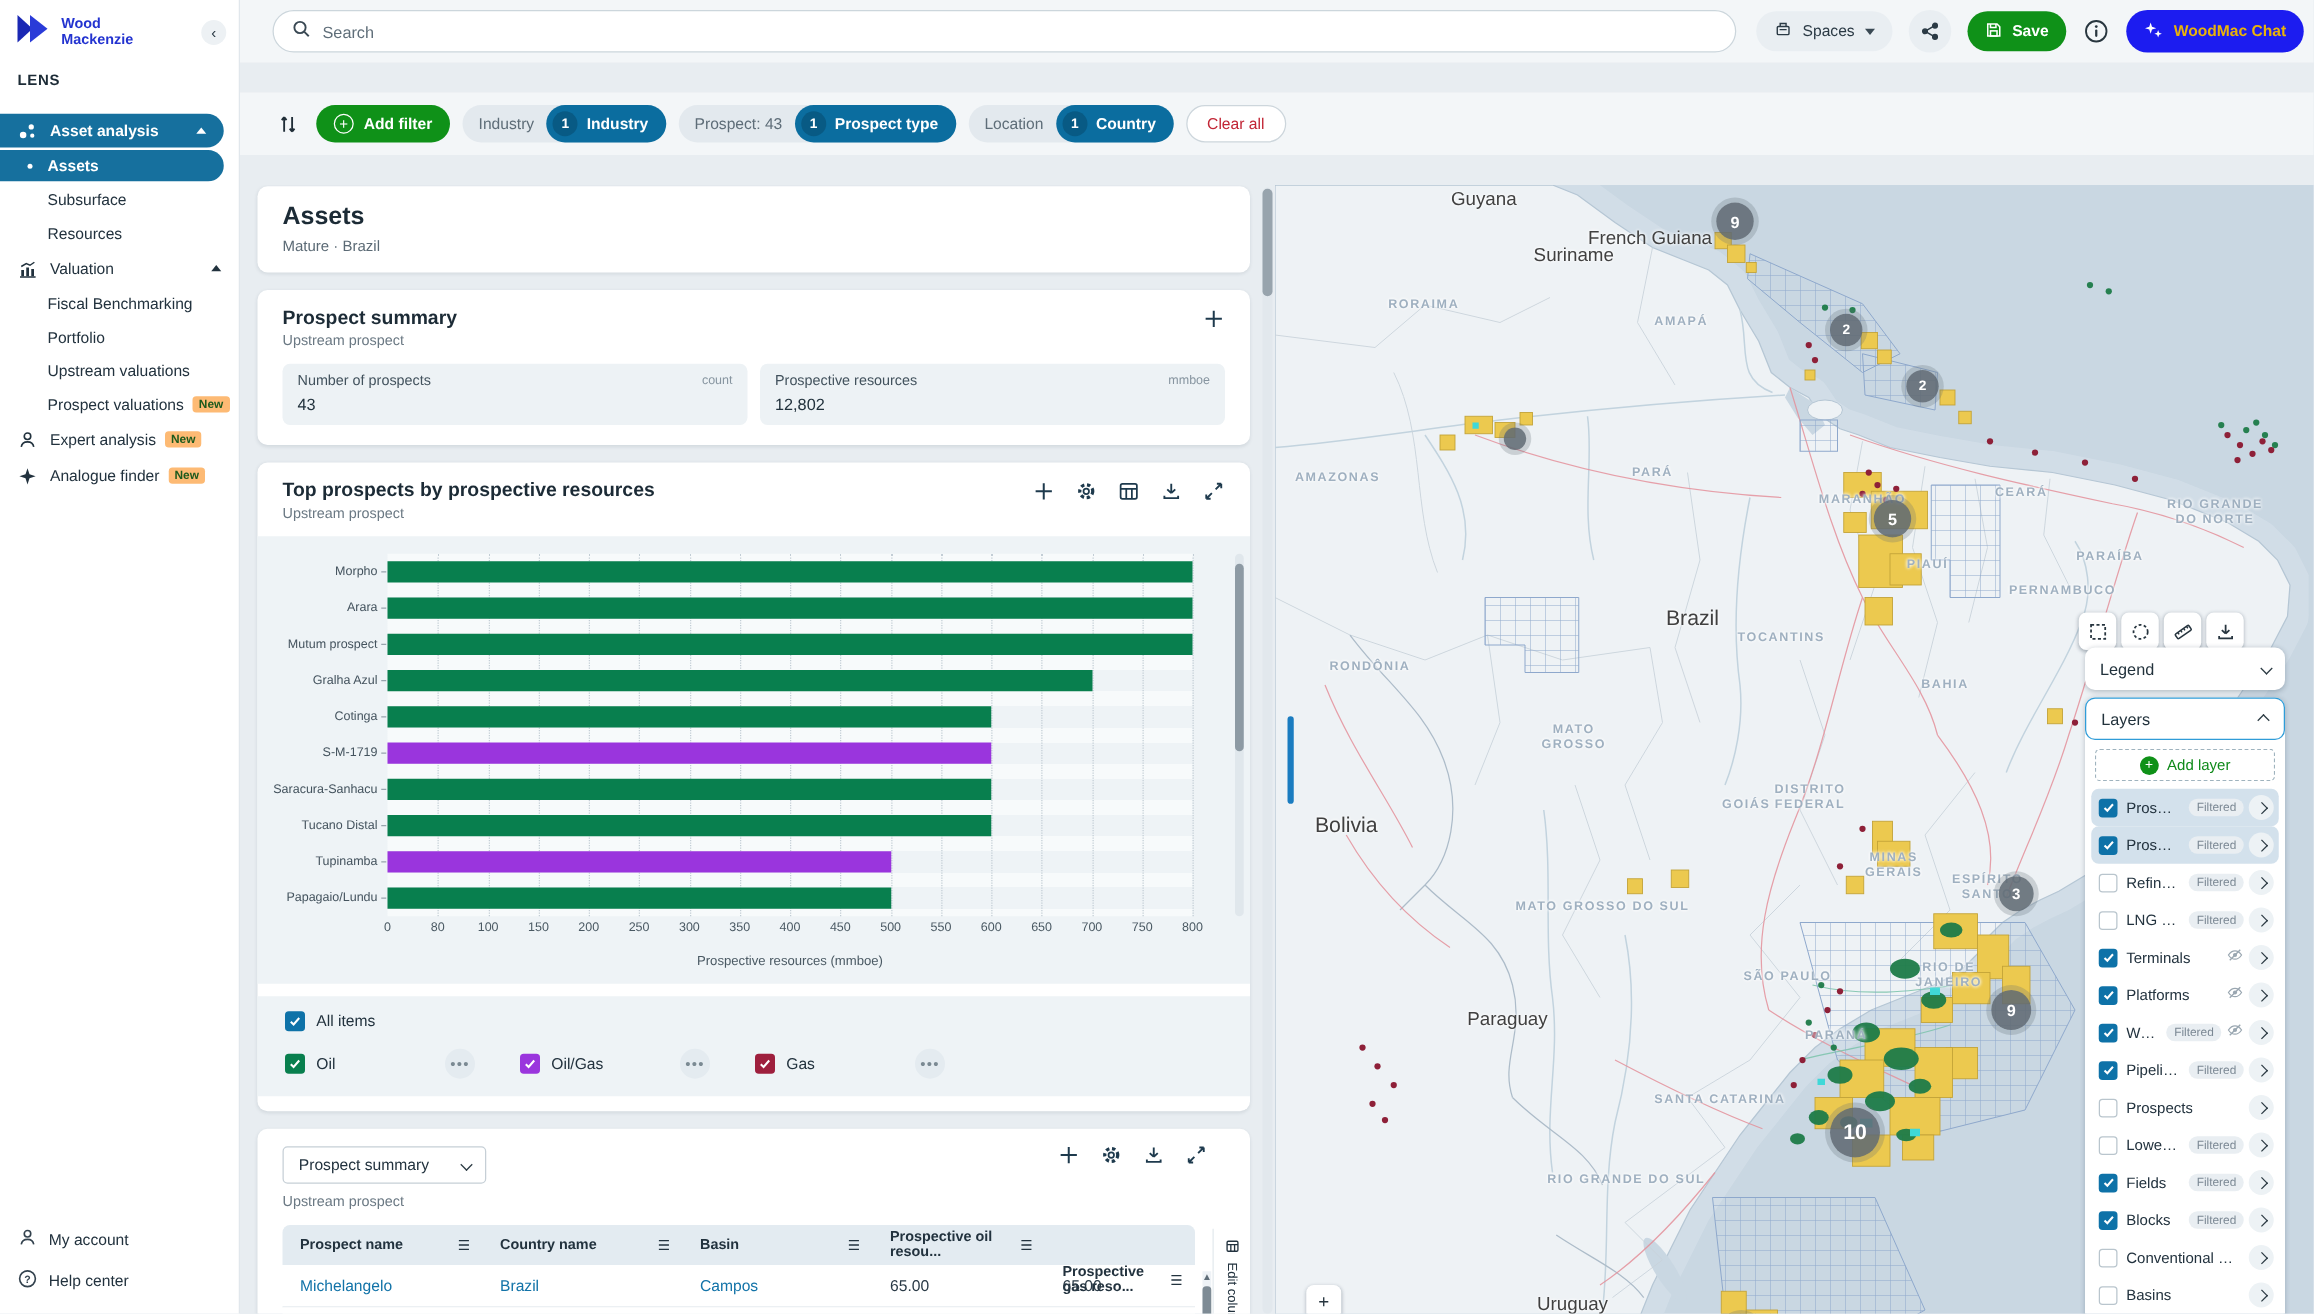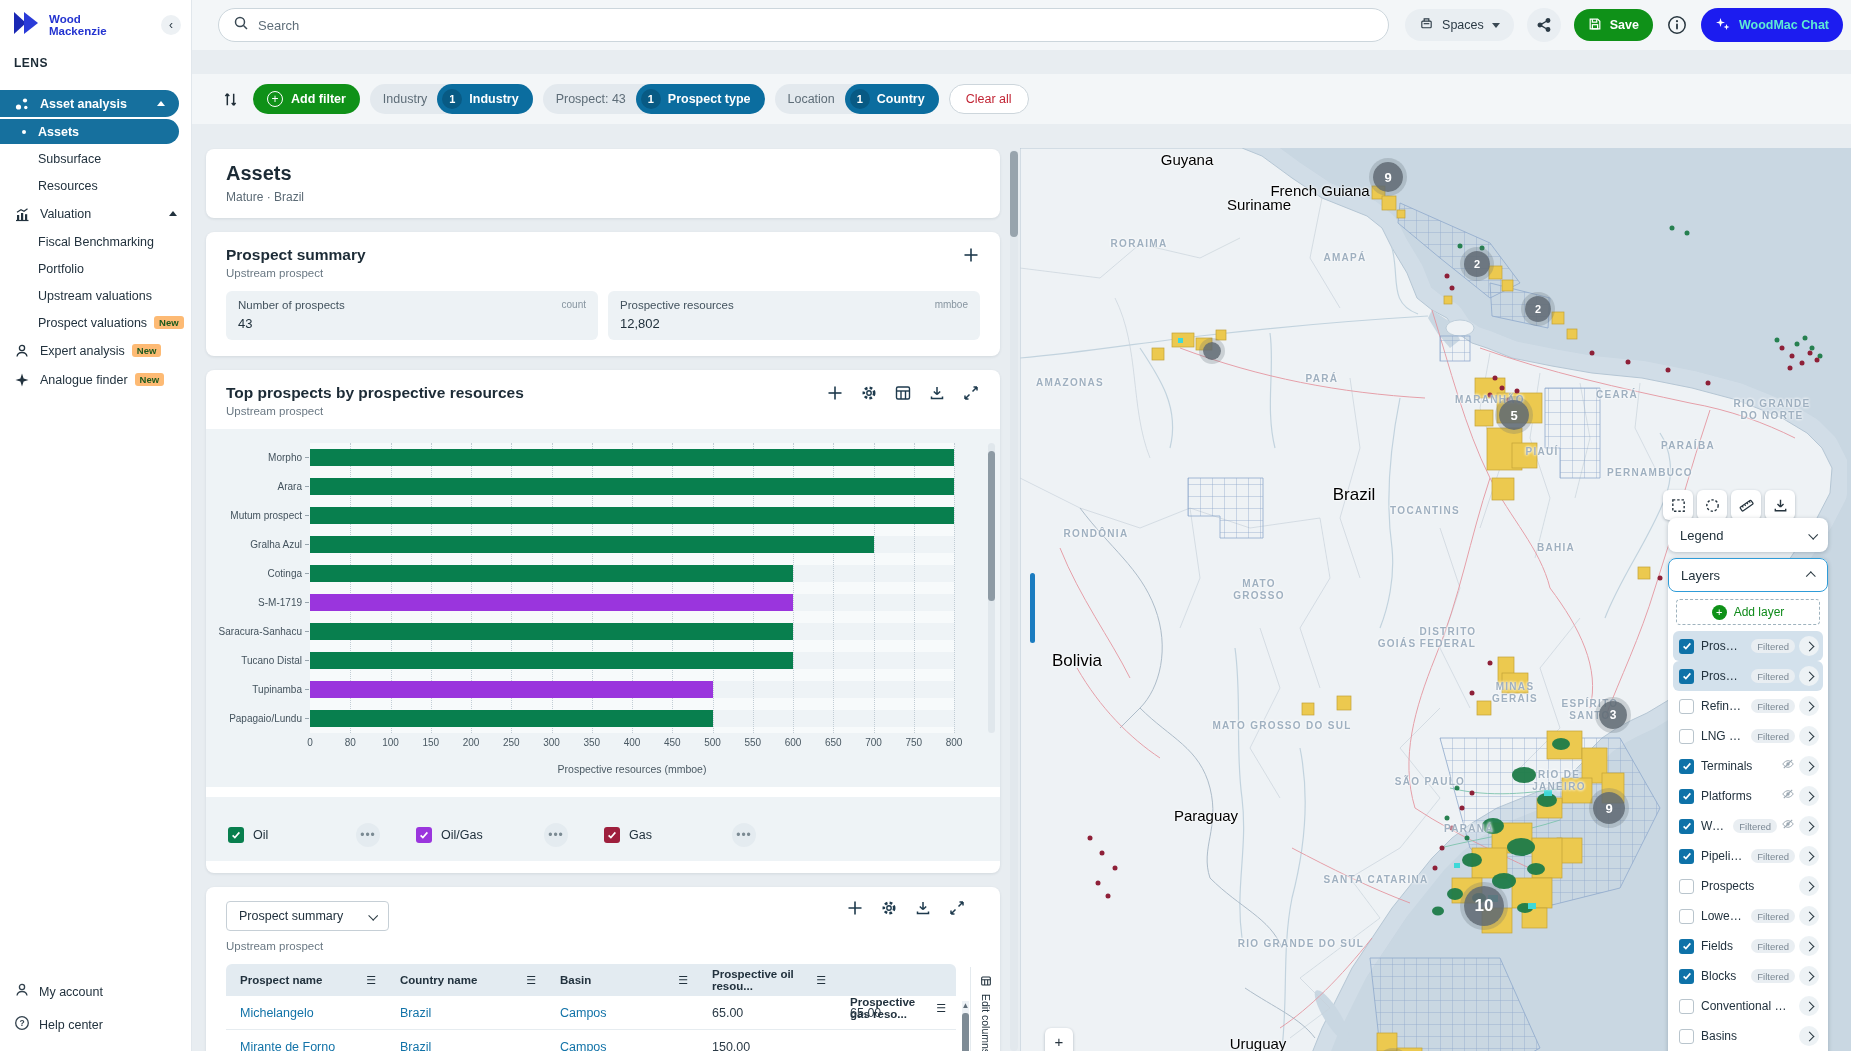--- a/index.html
+++ b/index.html
@@ -26,21 +26,21 @@
 
   
   .main { flex:1; display:flex; flex-direction:column; min-width:0;gap:24px; }
   .topbar { height:50px; background:#f3f6f8; display:flex; align-items:center; padding:0 8px 0 26px; flex-shrink:0; }
   .search { flex:1; height:34px; background:#fff; border:1px solid #ccd6dc; border-radius:17px; display:flex; align-items:center; padding:0 14px; gap:9px; margin-right:16px; }
   .search .ph { font-size:13px; color:#5f6e79; }
   .top-actions { display:flex; align-items:center; gap:13px; }
   .pill-btn { height:32px; border-radius:16px; border:none; display:flex; align-items:center; gap:8px; padding:0 14px; font-size:12.5px; cursor:pointer; font-family:inherit; }
   .btn-spaces { background:#e9eef2; color:#2b3a45; }
   .btn-save { background:#0f9118; color:#fff; font-weight:bold; }
-  .btn-chat { background:#1c1cf0; color:#5eead4; font-weight:bold; height:34px; border-radius:17px; }
+  .btn-chat { background:#1c1cf0; color:#eab308; font-weight:bold; height:34px; border-radius:17px; }
   .icon-circle { width:34px; height:34px; border-radius:50%; background:#e9eef2; border:none; display:flex; align-items:center; justify-content:center; cursor:pointer; }
   .caret-down { width:0; height:0; border-left:4px solid transparent; border-right:4px solid transparent; border-top:5px solid #3a4954; }
 
   
   .filterbar { height:50px; background:#f3f6f8; display:flex; align-items:center; gap:10px; padding-left:26px; flex-shrink:0; }
   .btn-addfilter { background:#0f9118; color:#fff; height:30px; border-radius:16px; border:none; display:flex; align-items:center; gap:8px; padding:0 14px; font-size:12.5px; font-weight:bold; cursor:pointer; font-family:inherit; }
   .plus-ring { width:16px; height:16px; border:1.4px solid #fff; border-radius:50%; display:flex; align-items:center; justify-content:center; font-size:12px; font-weight:normal; line-height:1; }
   .fgroup { display:flex; align-items:center; background:#e3e9ee; border-radius:16px; height:30px; padding-left:13px; }
   .fctx { font-size:12.5px; color:#5e6d78; }
   .fblue { display:flex; align-items:center; gap:7px; background:#0b6d9f; border-radius:16px; height:30px; padding:0 14px 0 5px; margin-left:10px; cursor:pointer; }
@@ -110,21 +110,21 @@
   .table-sb .thumb { width:7px; height:58px; background:#7e8b95; border-radius:3px; margin-top:2px; }
 
   
   .content-sb { width:10px; padding-top:2px; flex-shrink:0; }
   .content-sb .track { width:8px; height:100%; background:#e2e8ed; border-radius:4px; position:relative; }
   .content-sb .thumb { position:absolute; top:1px; left:0; width:8px; height:86px; background:#98a4ad; border-radius:4px; }
 
   
   .map { flex:1; position:relative; background:#c9d7e2; overflow:hidden; }
   .map-label { position:absolute; transform:translate(-50%,-50%); text-align:center; white-space:normal; line-height:1.2; pointer-events:none; text-shadow:0 0 3px #fff,0 0 3px #fff; }
-  .map-label.country { font-size:15px; color:#000000; }
+  .map-label.country { font-size:15px; color:#404040; }
   .map-label.big { font-size:17px; }
   .map-label.state { font-size:10px; color:#9fb0c0; letter-spacing:1.3px; font-weight:bold; }
   .cluster { position:absolute; transform:translate(-50%,-50%); border-radius:50%; background:rgba(96,106,115,.88); color:#fff; display:flex; align-items:center; justify-content:center; font-weight:bold; box-shadow:0 0 0 4px rgba(96,106,115,.25); cursor:pointer; }
   .map-tools { position:absolute; display:flex; gap:4px; }
   .mtool { width:30px; height:30px; background:#fff; border:none; border-radius:6px; box-shadow:0 1px 3px rgba(20,40,60,.3); display:flex; align-items:center; justify-content:center; cursor:pointer; }
   .map-panel { position:absolute; left:648px; top:370px; width:160px; }
   .panel-card { background:#fff; border-radius:8px; box-shadow:0 1px 4px rgba(20,40,60,.25); }
   .panel-head { height:34px; display:flex; align-items:center; justify-content:space-between; padding:0 12px; font-size:13px; color:#22323c; cursor:pointer; }
   .layers-card { margin-top:6px; padding-bottom:5px; }
   .layers-head { border:1.5px solid #2f9cd8; border-radius:8px; }
@@ -500,20 +500,28 @@
                 <span style="left: 667.5px;">700</span>
                 <span style="left: 707.75px;">750</span>
                 <span style="left: 748px;">800</span>
               </div>
             <div class="axis-title">Prospective resources (mmboe)</div>
             <div class="chart-sb">
                 <div class="thumb"></div>
               </div>
           </div>
           <div class="legend-block">
+            <div class="lrow1">
+              <span class="cbx" id="allitems-cbx" style="background: rgb(14, 114, 168);">
+                  <svg viewBox="0 0 16 16">
+                    <path d="M3.5 8.5 L6.5 11.5 L12.5 4.5" stroke="#fff" stroke-width="2.2" fill="none"></path>
+                  </svg>
+                </span>
+              <span>All items</span>
+            </div>
             <div class="lrow2" id="legend-items">
                 <div class="litem">
                   <span class="cbx" style="background: rgb(8, 127, 78);">
                     <svg viewBox="0 0 16 16">
                       <path d="M3.5 8.5 L6.5 11.5 L12.5 4.5" stroke="#fff" stroke-width="2.2" fill="none"></path>
                     </svg>
                   </span>
                   <span>Oil</span>
                   <button class="dots-btn">•••</button>
                 </div>

